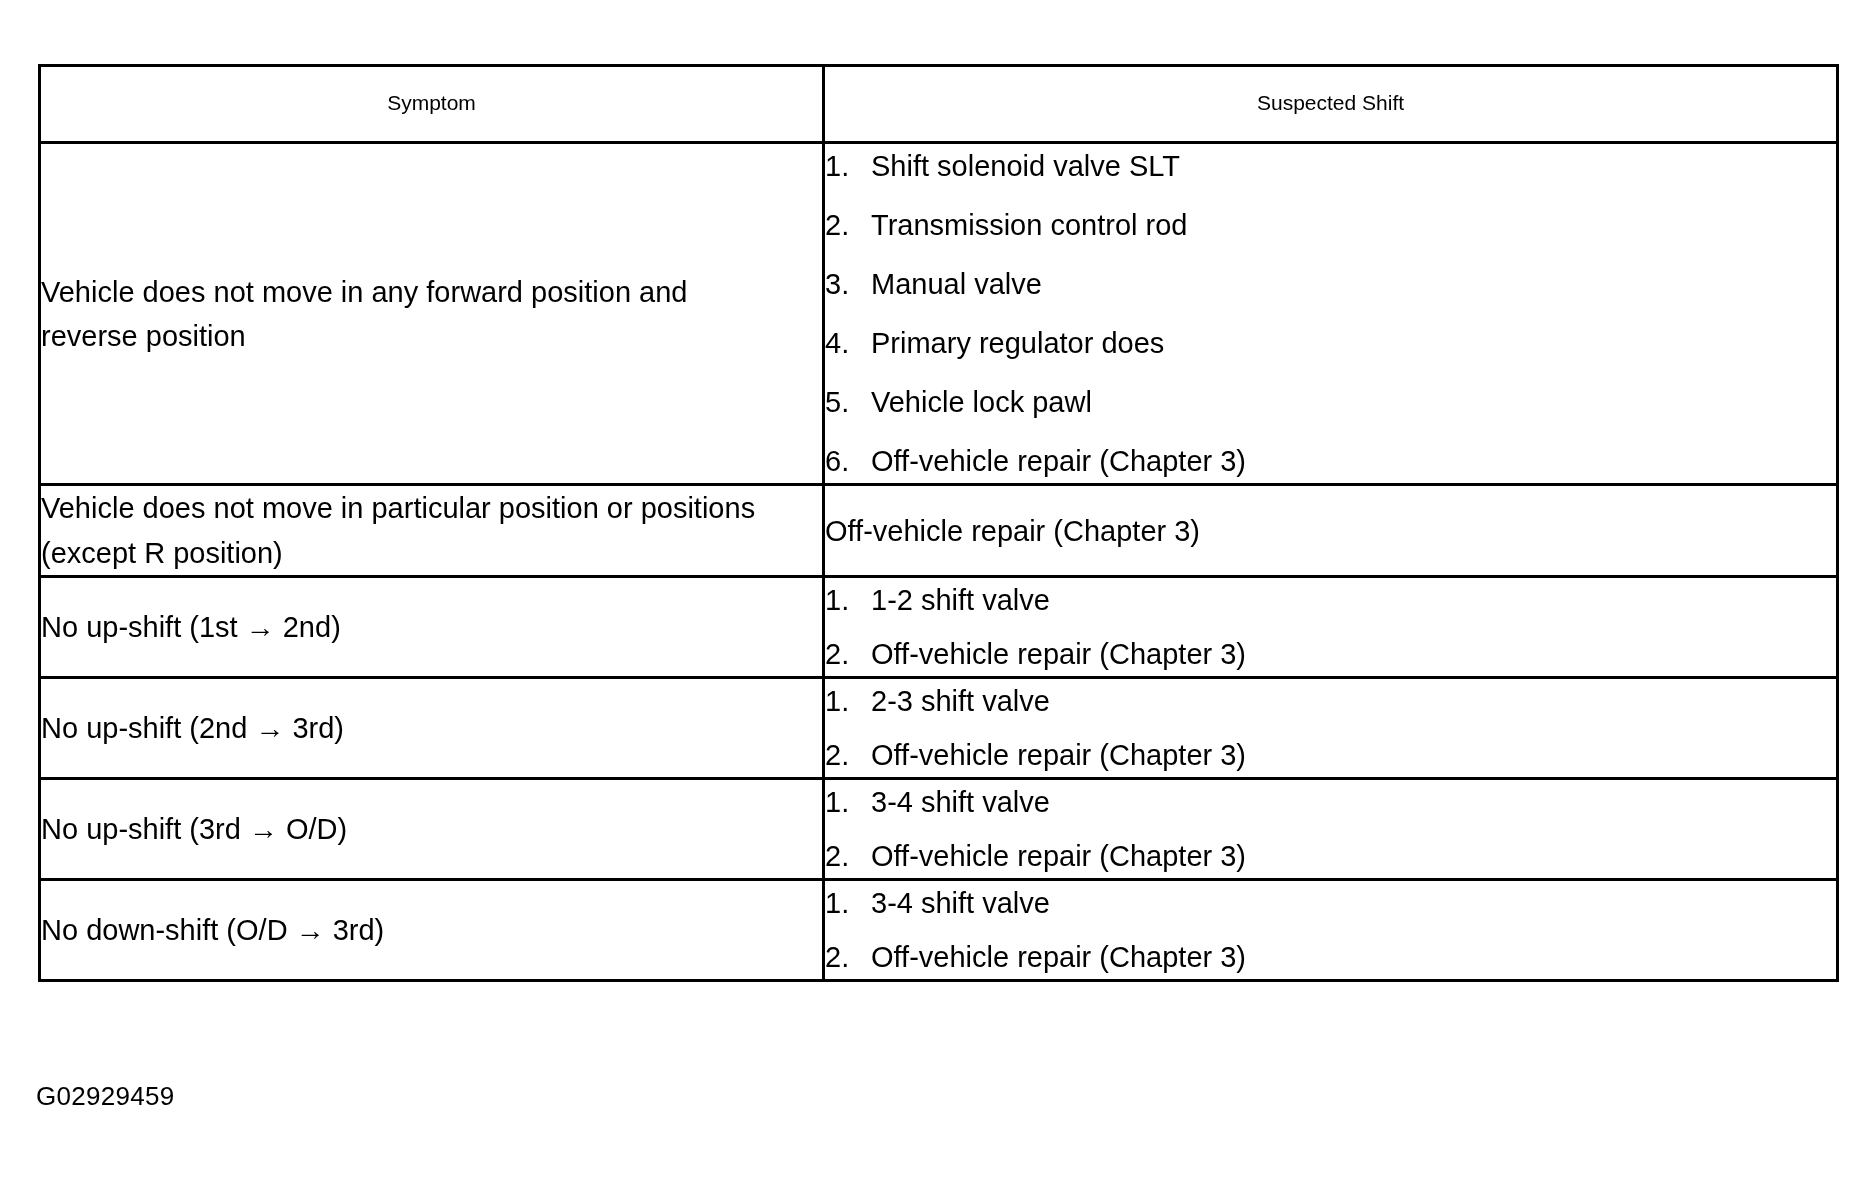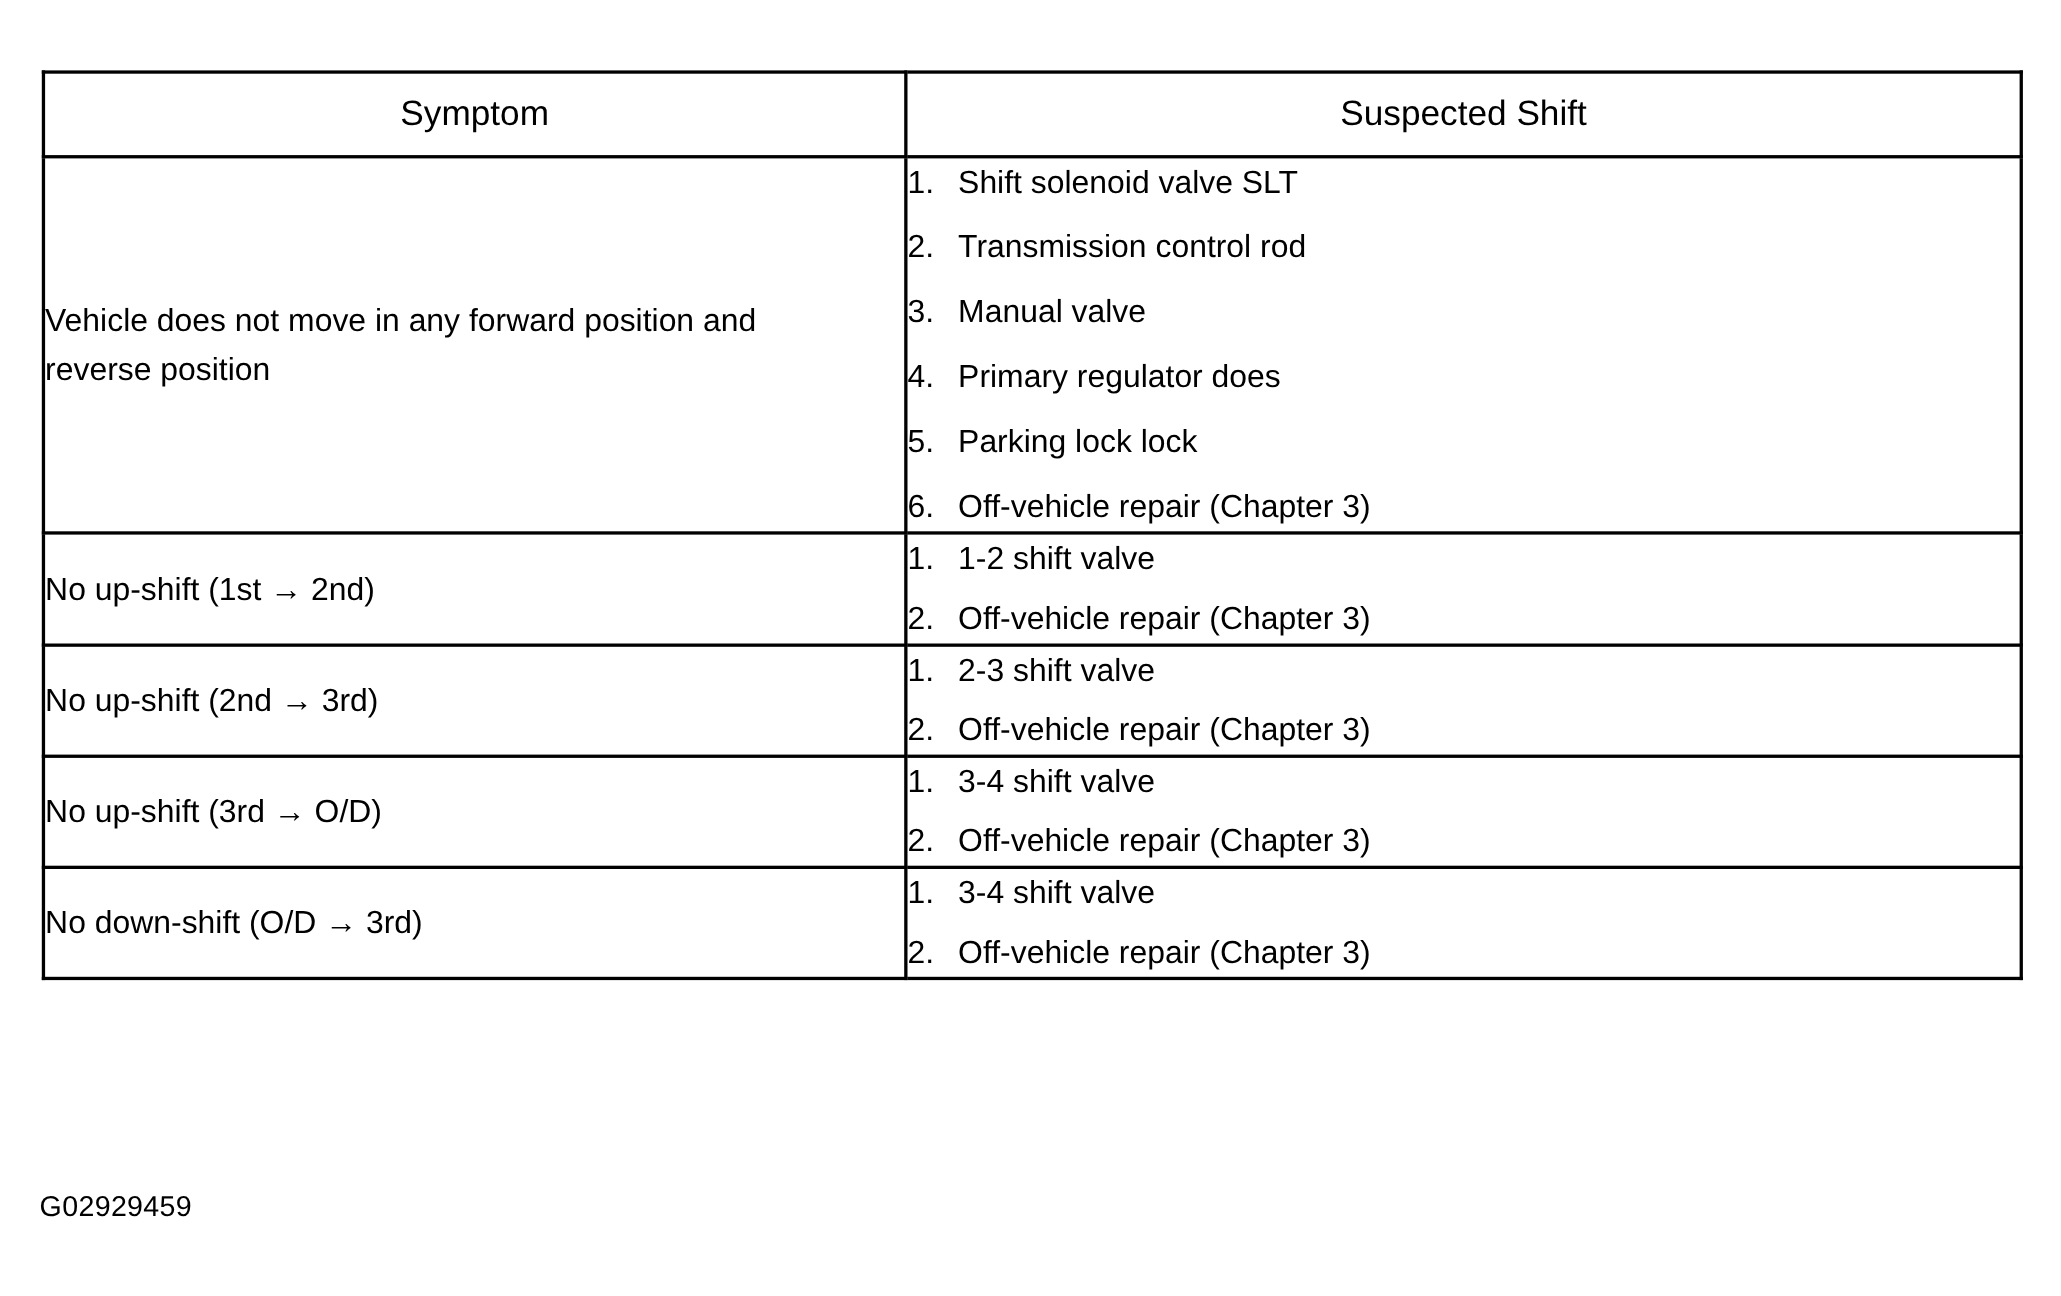--- a/index.html
+++ b/index.html
@@ -43,21 +43,21 @@
     vertical-align: middle;
     font-weight: normal;
     font-size: 29px;
     line-height: 1.52;
   }
 
   .diag-table thead th {
     text-align: center;
     height: 56px;
     padding: 8px 0 10px 0;
-    font-size: 32px;
+    font-size: 21px;
   }
 
   .cell-pad-left {
     padding: 14px 18px 14px 14px;
   }
 
   .cell-pad-right {
     padding: 14px 18px 14px 16px;
   }
 
@@ -130,23 +130,31 @@
         <tr>
           <td class="cell-pad-left">
             <span class="symptom-text">Vehicle does not move in any forward position and reverse position</span>
           </td>
           <td class="cell-pad-right">
             <ol class="area-list spaced">
               <li><span class="num">1.</span><span class="txt">Shift solenoid valve SLT</span></li>
               <li><span class="num">2.</span><span class="txt">Transmission control rod</span></li>
               <li><span class="num">3.</span><span class="txt">Manual valve</span></li>
               <li><span class="num">4.</span><span class="txt">Primary regulator does</span></li>
-              <li><span class="num">5.</span><span class="txt">Parking lock lock</span></li>
+              <li><span class="num">5.</span><span class="txt">Vehicle lock pawl</span></li>
               <li><span class="num">6.</span><span class="txt">Off-vehicle repair (Chapter 3)</span></li>
             </ol>
+          </td>
+        </tr>
+        <tr>
+          <td class="cell-pad-left">
+            <span class="symptom-text">Vehicle does not move in particular position or positions (except R position)</span>
+          </td>
+          <td class="cell-pad-right">
+            <span class="area-single">Off-vehicle repair (Chapter 3)</span>
           </td>
         </tr>
         <tr>
           <td class="cell-pad-left">
             <span class="symptom-text">No up-shift (1st → 2nd)</span>
           </td>
           <td class="cell-pad-right">
             <ol class="area-list">
               <li><span class="num">1.</span><span class="txt">1-2 shift valve</span></li>
               <li><span class="num">2.</span><span class="txt">Off-vehicle repair (Chapter 3)</span></li>

